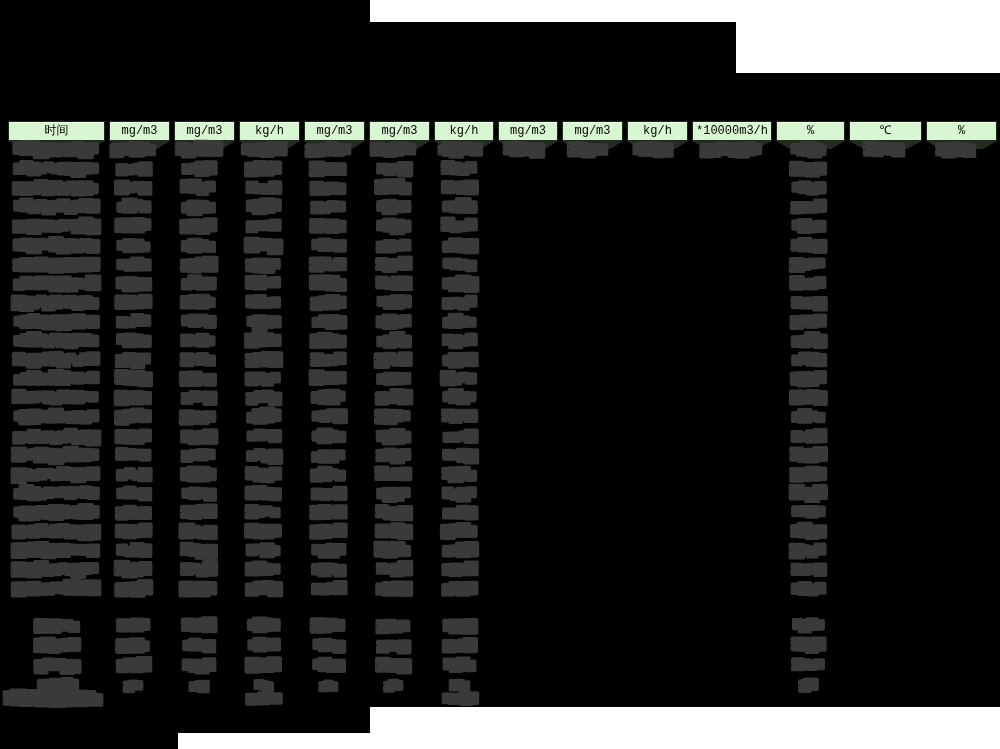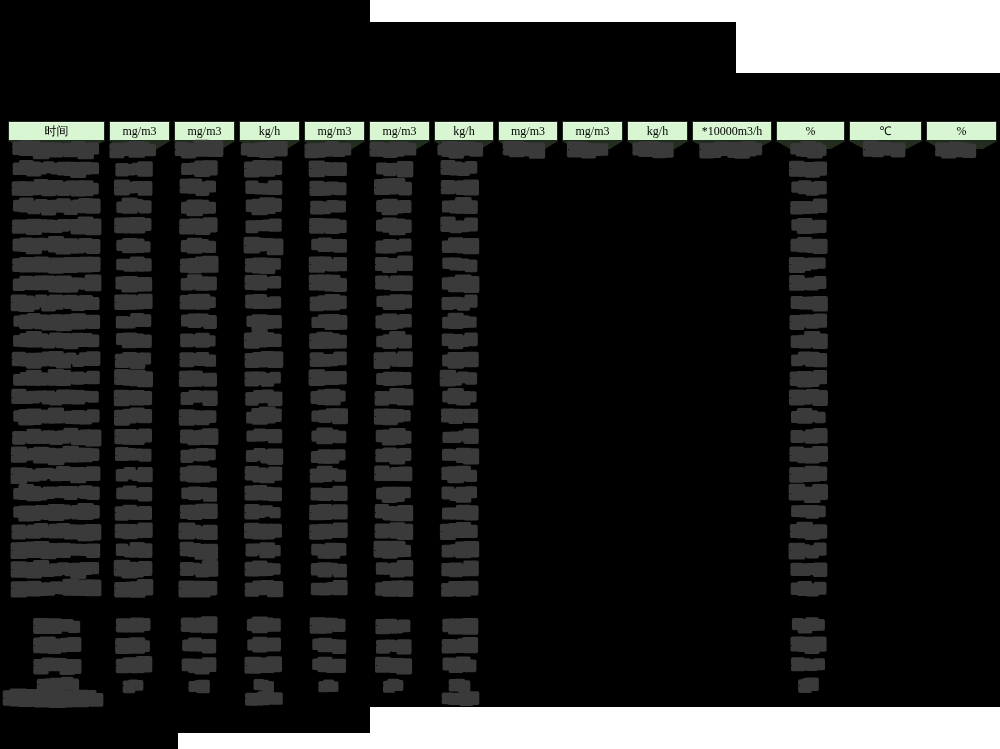--- a/index.html
+++ b/index.html
@@ -1,18 +1,18 @@
 <!DOCTYPE html>
 <html><head>
 <meta charset="utf-8">
 <style>
   html,body{margin:0;padding:0;}
   .page{
     position:relative;width:1000px;height:749px;background:#ffffff;
-    overflow:hidden;font-family:Liberation Serif, serif;
+    overflow:hidden;font-family:Liberation Mono, monospace;
   }
   .rz{position:absolute;background:#000;z-index:1;}
   .hcell{
     position:absolute;top:121px;height:18px;z-index:3;
     background:#d9f6d3;border:1px solid #1c291c;
     box-shadow:inset 0 1px 0 #eefae9;
     display:flex;align-items:center;justify-content:center;
     font-size:12px;line-height:12px;color:#000;white-space:nowrap;
   }
   .trap{position:absolute;top:141px;height:8px;background:#232d1f;z-index:2;}

